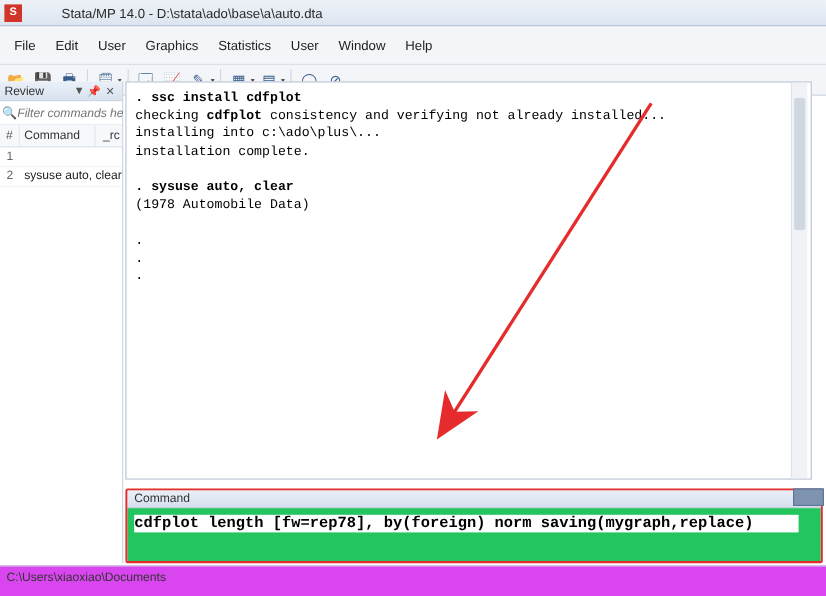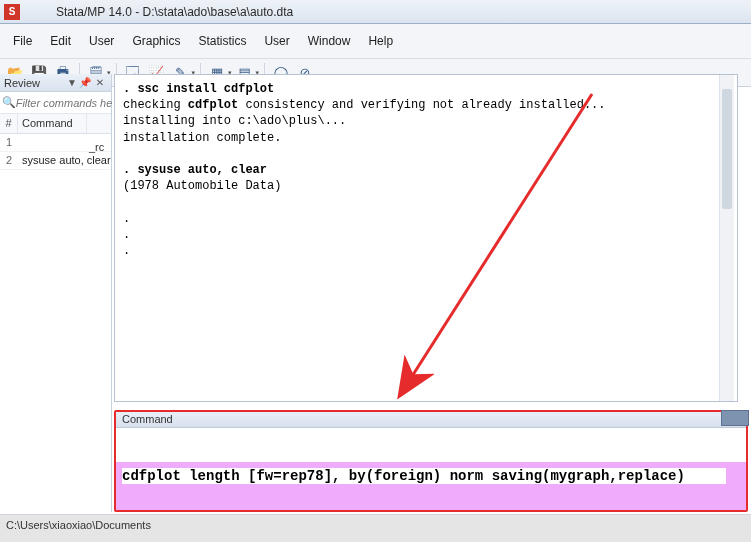--- a/index.html
+++ b/index.html
@@ -115,21 +115,21 @@
   }
   .review-cols {
     height: 20px;
     display: flex;
     border-bottom: 1px solid #dbe1ea;
     background: #f6f8fb;
     font-size: 11px;
   }
   .review-cols .col-num { width: 18px; border-right: 1px solid #e3e8ef; text-align: center; color: #555; padding-top: 3px;}
   .review-cols .col-cmd { flex: 1; padding: 3px 4px; color: #333; border-right: 1px solid #e3e8ef;}
-  .review-cols .col-rc { width: 24px; padding: 3px 2px; color: #333; text-align: left; margin-top: 24px;}
+  .review-cols .col-rc { width: 24px; padding: 3px 2px; color: #333; text-align: right;}
   .review-row {
     height: 18px;
     display: flex;
     font-size: 11px;
     border-bottom: 1px solid #f0f2f6;
     cursor: pointer;
   }
   .review-row .row-num { width: 18px; text-align: center; color: #666; padding-top: 2px;}
   .review-row .row-cmd { flex: 1; padding: 2px 4px; color: #222; white-space: nowrap; overflow: hidden;}
 
@@ -163,23 +163,22 @@
   }
   .command-header {
     height: 16px;
     background: linear-gradient(#e9eff7, #d6e0ed);
     border-bottom: 1px solid #c0cbd8;
     padding: 1px 6px;
     font-size: 11px;
     color: #333;
   }
   .command-input-wrap {
-    background: #f0abfc;
+    background: #22c55e;
     padding: 6px 20px 26px 6px;
-    margin-top: 34px;
   }
   .command-input {
     width: 100%;
     border: none;
     outline: none;
     font-family: 'Courier New', monospace;
     font-size: 14px;
     font-weight: bold;
     color: #000;
   }
@@ -189,21 +188,21 @@
     width: 28px; height: 16px;
     background: #7d93b0;
     border: 1px solid #5d7294;
   }
 
   .statusbar {
     position: absolute;
     left: 0; right: 0; bottom: 0;
     height: 28px;
     border-top: 1px solid #d0d6df;
-    background: #e5e5e5;
+    background: #d946ef;
     padding: 4px 6px;
     font-size: 11px;
     color: #333;
   }
 
   
   .arrow-svg {
     position: absolute;
     left: 0; top: 0;
     pointer-events: none;

